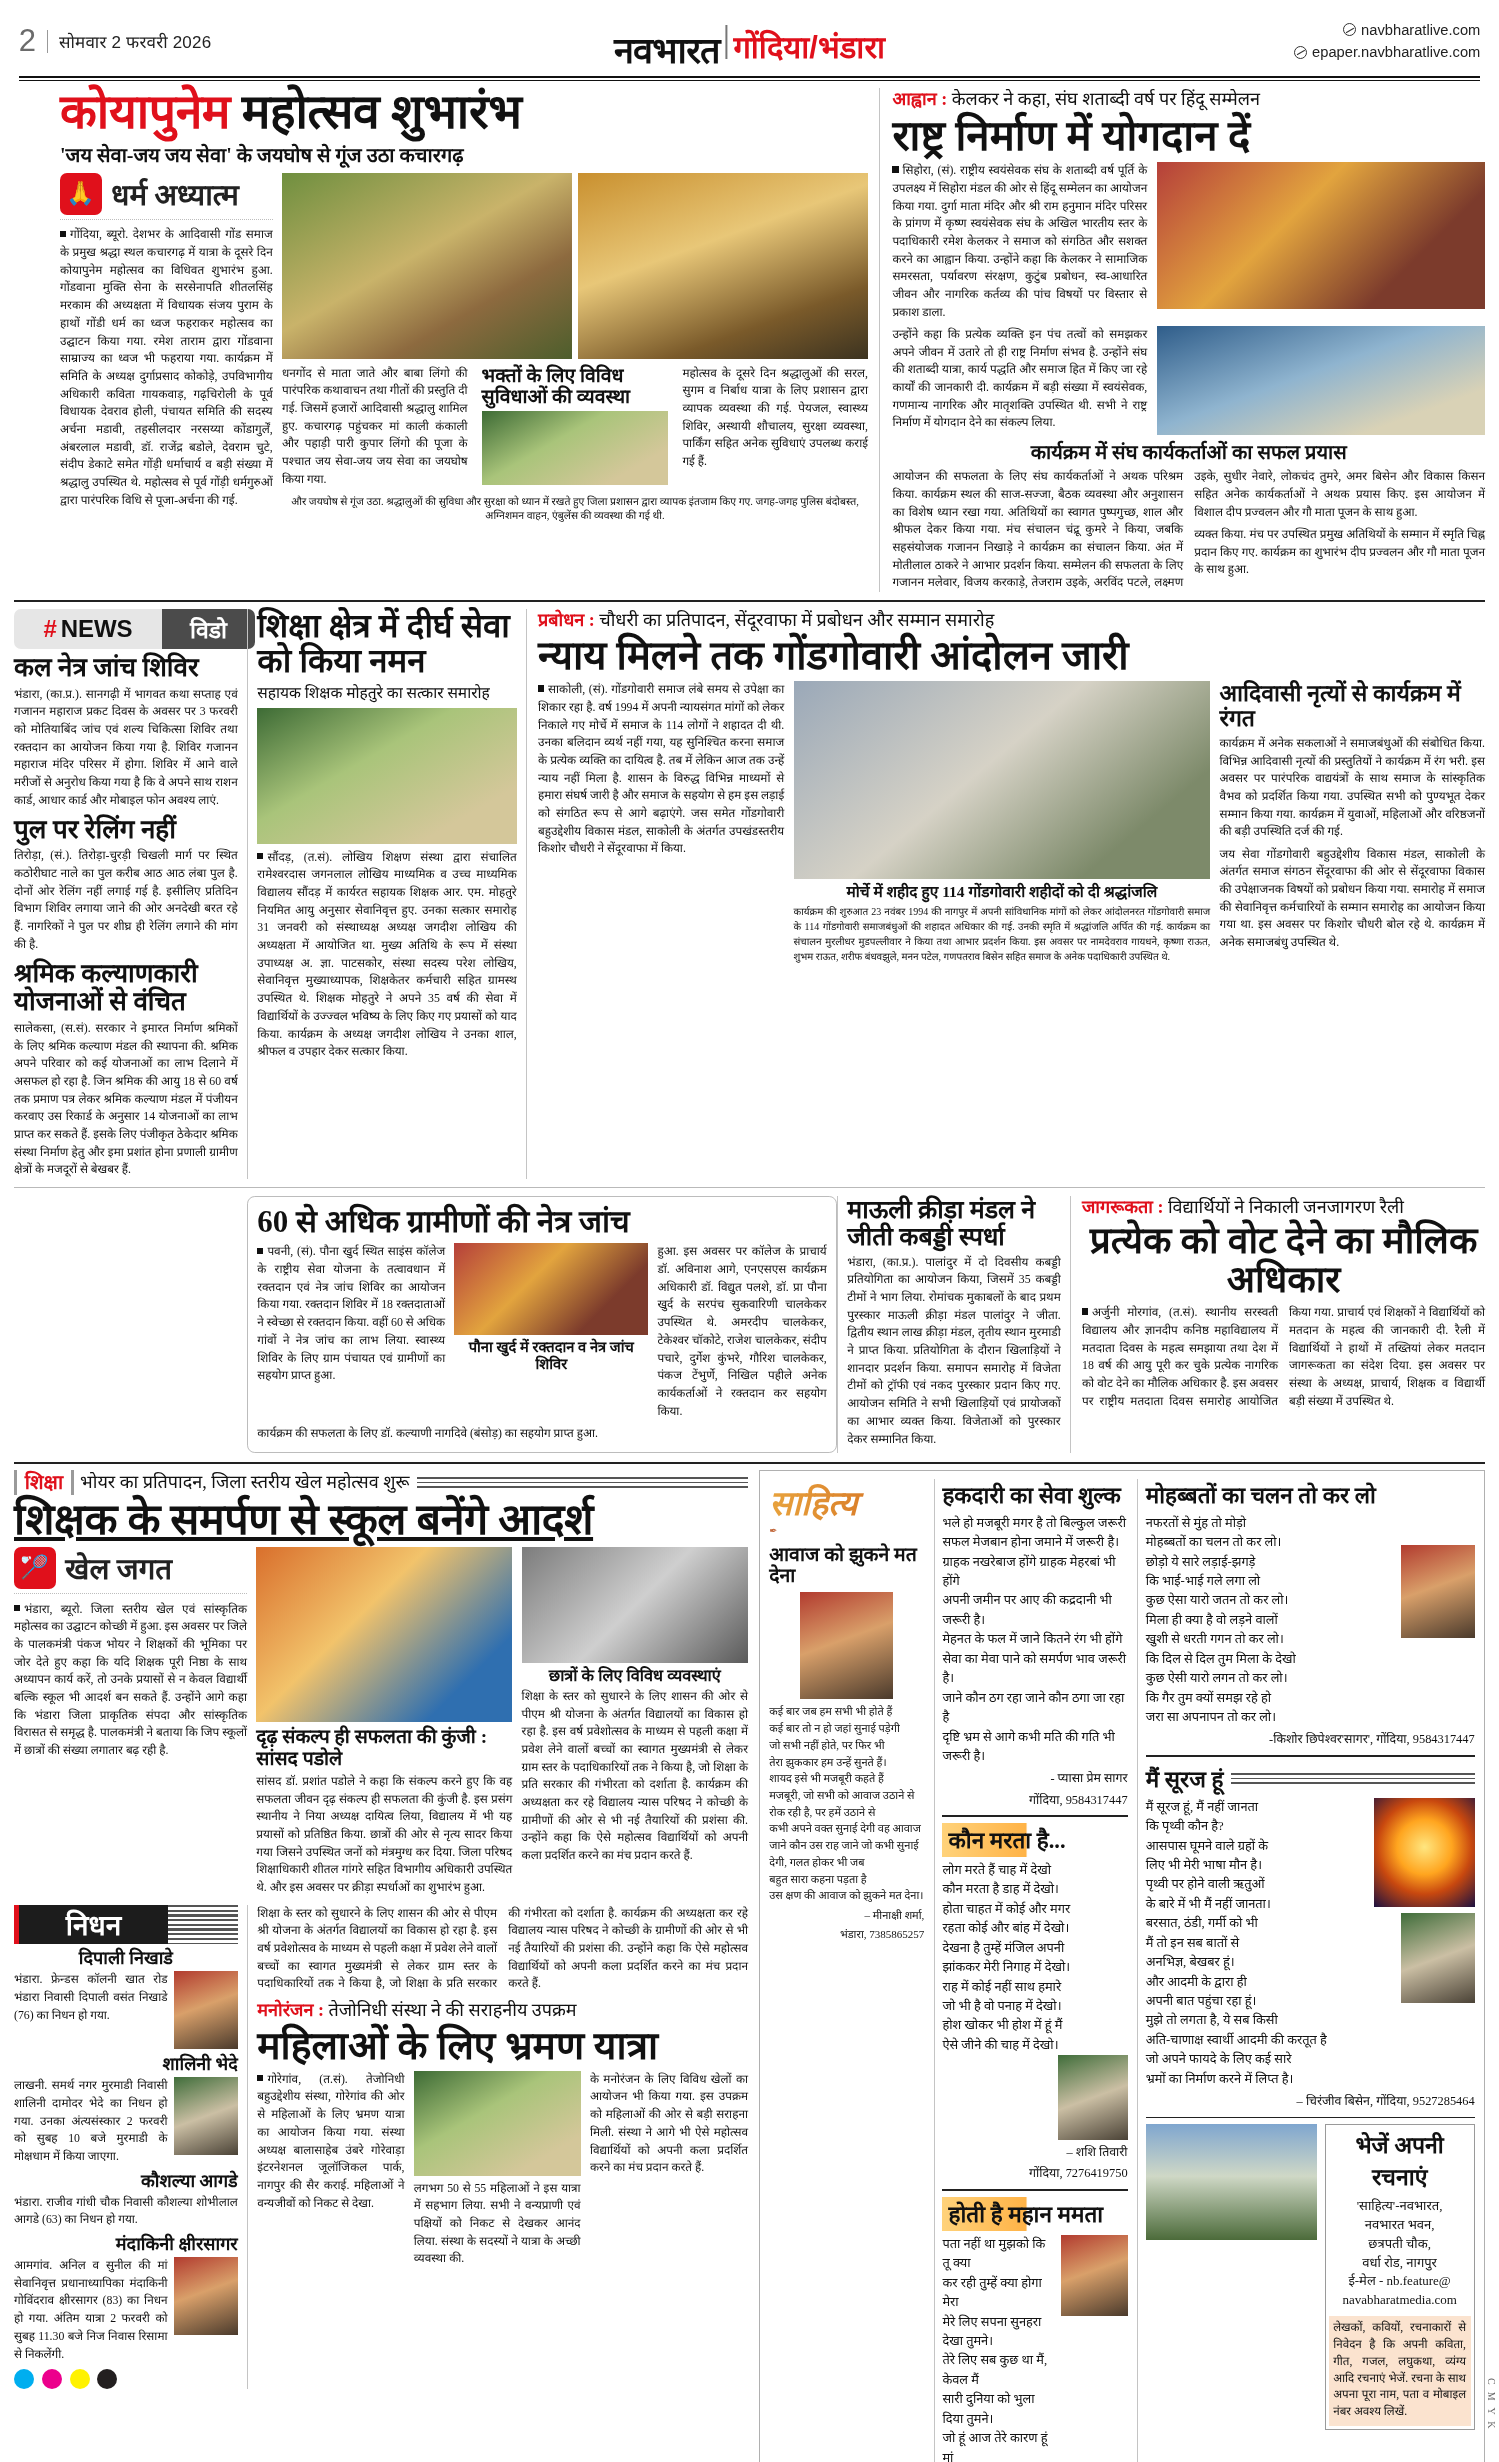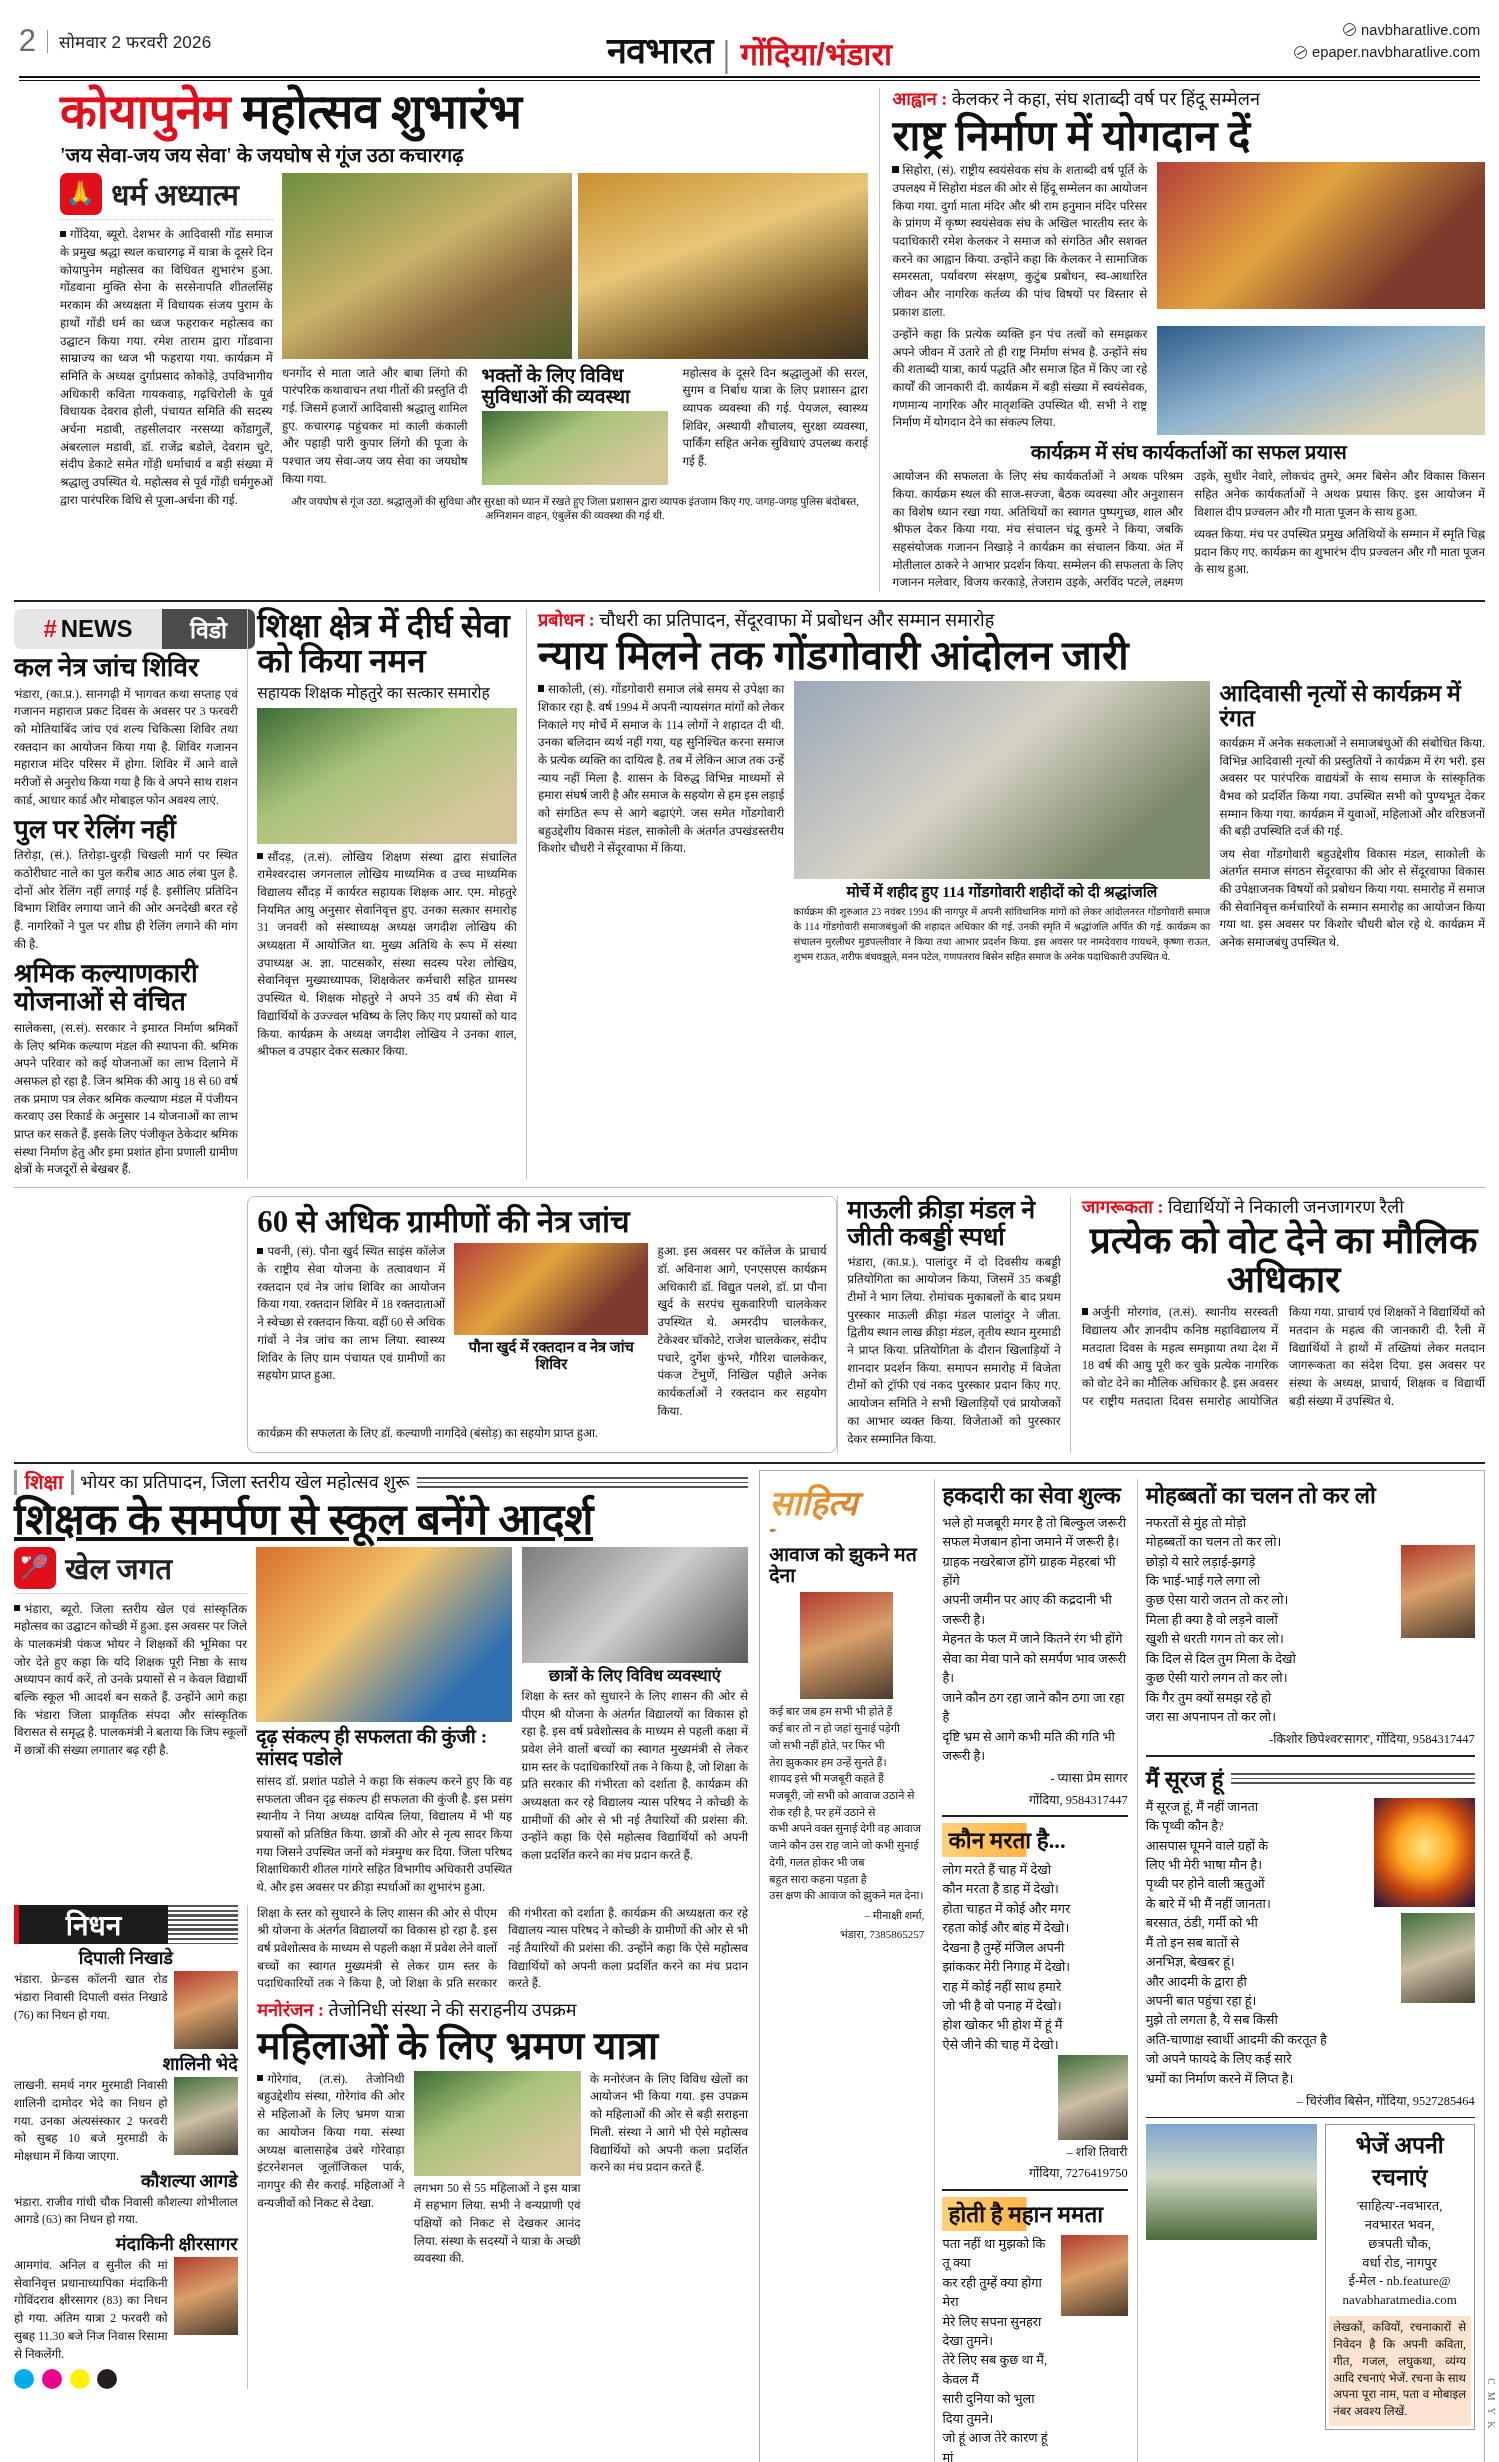--- a/index.html
+++ b/index.html
@@ -12,21 +12,21 @@
     color:#111;
     position:relative;
     overflow:hidden;
   }
   .page { width:1499px; height:2462px; position:relative; padding:0 14px; }
 
   
   .masthead { display:flex; align-items:center; height:71px; padding:11px 4.7px 0 4.7px; position:relative; }
   .pg-num { font-size:31px; color:#6b6b6b; font-family:"Liberation Sans",sans-serif; padding-right:11px; }
   .pg-date { font-size:17px; color:#222; border-left:1.6px solid #999; padding-left:11px; font-family:"Liberation Sans",sans-serif; letter-spacing:0.2px;}
-  .mh-center { position:absolute; left:50%; transform:translateX(-50%); display:flex; align-items:flex-end; gap:13px;margin-top:16px; }
+  .mh-center { position:absolute; left:50%; transform:translateX(-50%); display:flex; align-items:flex-start; gap:6px;margin-top:16px; }
   .mh-logo { font-size:36px; font-weight:bold; letter-spacing:-0.8px; color:#111; font-family:"Liberation Sans",sans-serif;}
   .mh-sep { width:1.6px; height:34px; background:#777; }
   .mh-edition { font-size:31px; font-weight:bold; color:#e0101b; font-family:"Liberation Sans",sans-serif; }
   .mh-right { margin-left:auto; text-align:left; font-size:14.7px; color:#222; line-height:1.5; font-family:"Liberation Sans",sans-serif;}
   .mh-right div { display:flex; align-items:center; justify-content:flex-end; gap:5.4px; }
   .globe { display:inline-block; width:13px; height:13px; border-radius:50%; border:1.2px solid #333; position:relative; }
   .globe:after { content:""; position:absolute; left:2.3px; top:5.4px; width:8.5px; height:2.3px; border-top:1.2px solid #333; transform:rotate(-30deg); }
   .mh-rule { height:2.3px; background:#111; margin:4.7px 4.7px 0 4.7px; }
   .mh-rule2 { height:0.8px; background:#111; margin:1.6px 4.7px 0 4.7px; }
 

